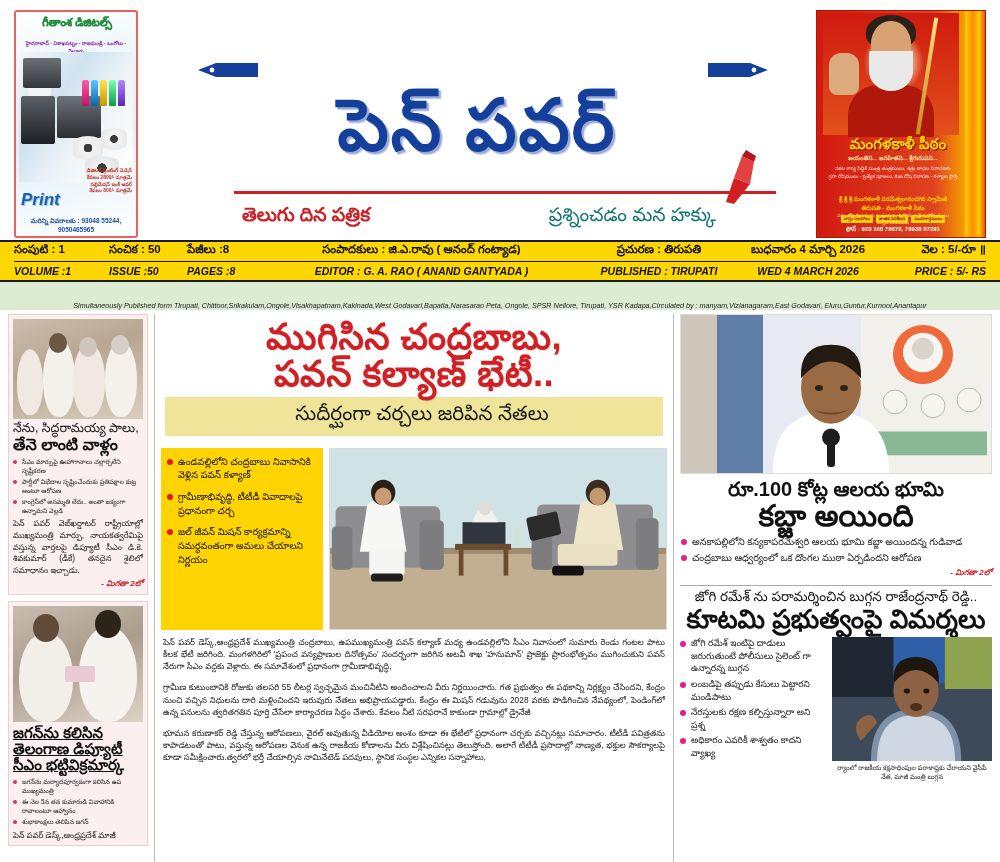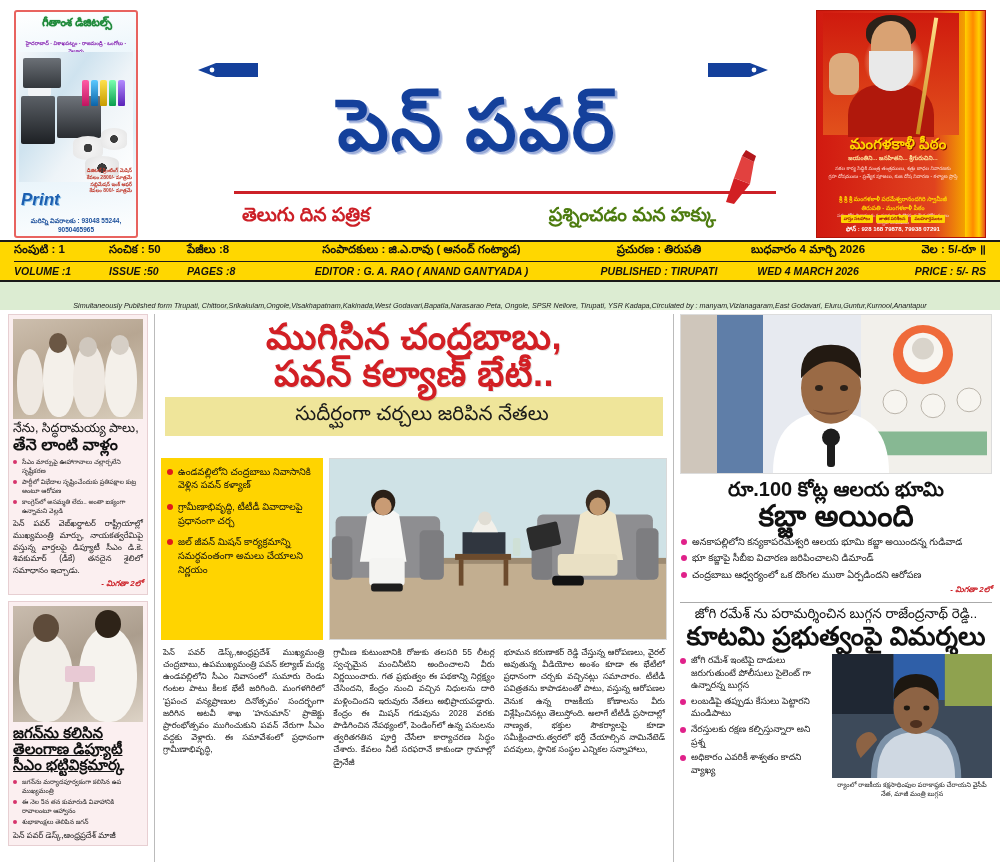--- a/index.html
+++ b/index.html
@@ -100,21 +100,21 @@
   .np-rule {
     position:absolute; left:96px; right:40px; bottom:42px;
     height:3px; background:#cc2027;
   }
   .np-bottom {
     position:absolute; bottom:6px; left:0; right:0;
     display:flex; justify-content:space-between; padding:0 100px 0 104px;
     align-items:flex-end;
   }
   .np-tag-left { font-size:19px; color:#cc2027; font-weight:600; }
-  .np-tag-right { font-size:19px; color:#4d7c0f; font-weight:700; }
+  .np-tag-right { font-size:19px; color:#0f766e; font-weight:400; }
   .np-pen {
     position:absolute; right:52px; bottom:30px; width:44px; height:56px;
   }
 
   
   .ad-right {
     width: 170px; height: 228px;
     position: relative;
     flex: 0 0 auto;
     margin-top: 2px;
@@ -273,21 +273,21 @@
   
   .mid-head {
     text-align:center; color:#d21f24; font-weight:bold;
     font-size:36px; line-height:1.04; letter-spacing:0.5px;
     padding: 4px 0 2px 0;
     text-shadow: 1px 1px 0 rgba(0,0,0,.12);
   }
   .mid-sub {
     background:#efe59a;
     text-align:center; font-size:20px; color:#1a1a1a;
-    padding:5px 0 6px 16px; margin: 2px 4px 22px 4px;
+    padding:5px 0 6px 16px; margin: 2px 4px 12px 4px;
   }
   .mid-flex { display:flex; gap:6px; align-items:flex-start; }
   .ybox {
     width:162px; flex:0 0 162px;
     background:#ffd400; padding:7px 8px 7px 6px;
     min-height:182px;
   }
   .ybox li {
     list-style:none; position:relative; padding-left:11px;
     font-size:9.6px; line-height:1.42; color:#111; margin-bottom:8px;
@@ -296,21 +296,21 @@
     content:""; position:absolute; left:0; top:4px;
     width:6px; height:6px; border-radius:50%; background:#e01b1b;
   }
   .mphoto {
     flex:1 1 auto; height:182px;
     background: linear-gradient(180deg,#cfe1e6 0%,#d8e5e8 55%,#c9b79c 56%,#bda484 100%);
     position:relative; overflow:hidden; border:1px solid #d9d9d9;
   }
 
   .mid-cols {
-    display:flex; gap:9px; margin-top:6px; padding:0 2px;
+    display:flex; gap:9px; margin-top:6px; padding:0 2px;flex-direction:column;
   }
   .mid-cols .mc { flex:1 1 0; font-size:8.4px; line-height:1.45; text-align:justify; color:#1a1a1a; }
 
   
   .rphoto {
     width:100%; height:160px;
     background: linear-gradient(160deg,#dfe3ea 0%,#cdd5df 45%,#e6e9ee 100%);
     position:relative; overflow:hidden; border:1px solid #dcdcdc;
   }
   .rhead1 {
@@ -603,21 +603,20 @@
             <ellipse cx="163" cy="74" rx="4" ry="3" fill="#2b2119"></ellipse>
             <path d="M132 96 q18 10 36 0 q-18 6 -36 0z" fill="#6e4630"></path>
             <rect x="146" y="124" width="8" height="30" rx="3" fill="#1d1d1d"></rect>
             <circle cx="150" cy="124" r="9" fill="#1d1d1d"></circle>
           </svg>
         </div>
         <div class="rhead1">రూ.100 కోట్ల ఆలయ భూమి</div>
         <div class="rhead2">కబ్జా అయింది</div>
         <ul class="rbullets">
           <li>అనకాపల్లిలోని కన్యకాపరమేశ్వరి ఆలయ భూమి కబ్జా అయిందన్న గుడివాడ</li>
-          <li>భూ కబ్జాపై సీబీఐ విచారణ జరిపించాలని డిమాండ్</li>
           <li>చంద్రబాబు ఆధ్వర్యంలో ఒక దొంగల ముఠా ఏర్పడిందని ఆరోపణ</li>
         </ul>
         <div class="contd">- మిగతా 2లో</div>
       </div>
 
       <div class="rdivider"></div>
 
       <div>
         <div class="rkicker">జోగి రమేశ్ ను పరామర్శించిన బుగ్గన రాజేంద్రనాథ్ రెడ్డి..</div>
         <div class="rhead3">కూటమి ప్రభుత్వంపై విమర్శలు</div>

